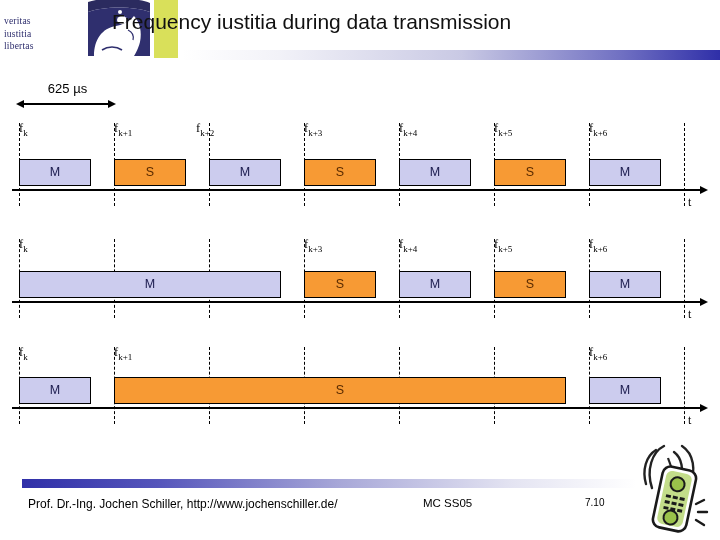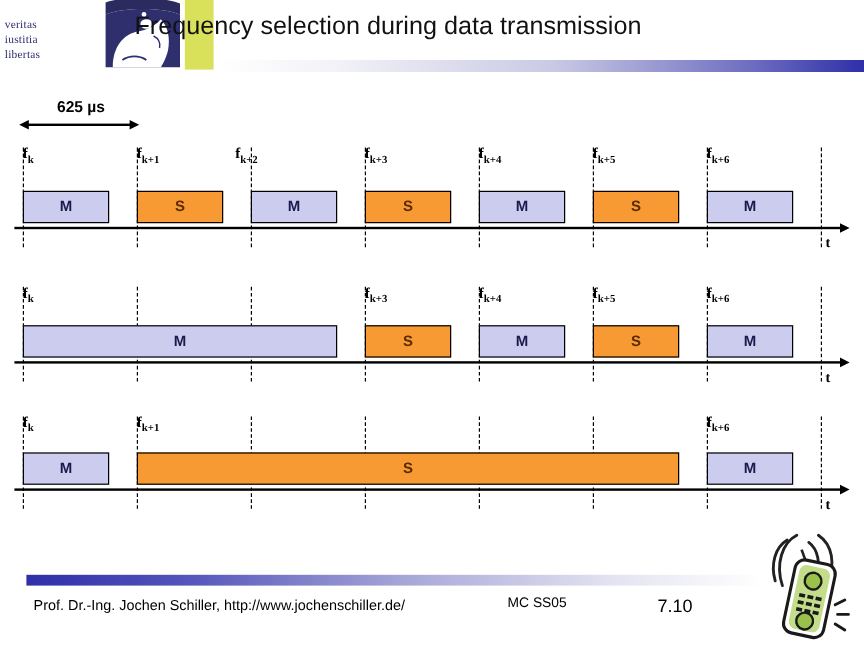--- a/index.html
+++ b/index.html
@@ -75,21 +75,21 @@
   #header-rule {
     position: absolute;
     left: 182px;
     top: 50px;
     width: 538px;
     height: 10px;
     background: linear-gradient(to right, #ffffff 0%, #f2f2f8 18%, #c9c9e4 52%, #6f6fc2 82%, #2f2fa8 100%);
   }
 
   
-  #diagram { position: absolute; left: 0; top: 0; width: 720px; height: 540px; font-weight: bold; }
+  #diagram { position: absolute; left: 0; top: 0; width: 720px; height: 540px; }
 
   .gridline {
     position: absolute;
     width: 0;
     border-left: 1px dashed #000000;
   }
   .axis-line {
     position: absolute;
     height: 0;
     border-top: 2px solid #000000;
@@ -184,23 +184,23 @@
   }
   #footer-course {
     position: absolute;
     left: 423px;
     top: 497px;
     font-size: 11.5px;
     white-space: nowrap;
   }
   #footer-page {
     position: absolute;
-    left: 548px;
+    left: 585px;
     top: 497px;
-    font-size: 15px;
+    font-size: 10px;
     white-space: nowrap;
   }
   #footer-phone {
     position: absolute;
     left: 612px;
     top: 436px;
     width: 104px;
     height: 102px;
   }
 </style>
@@ -226,21 +226,21 @@
       <circle cx="38" cy="12" r="2" fill="#ffffff"></circle>
       <path d="M20 50 C26 46 34 46 40 50" stroke="#2f2f6e" stroke-width="1.6" fill="none"></path>
       <path d="M46 30 C50 32 52 36 51 40" stroke="#2f2f6e" stroke-width="1.2" fill="none"></path>
     </svg>
   </div>
 
   <div id="logo-stripe"></div>
 
 </div>
 
-<div id="slide-title">Frequency selection during data transmission</div>
+<div id="slide-title">Frequency iustitia during data transmission</div>
 <div id="header-rule"></div>
 
 <div id="diagram">
 
   <div id="measure-text">625 µs</div>
   <div id="measure-line"></div>
   <div id="measure-arrow-l"></div>
   <div id="measure-arrow-r"></div>
 
   <div id="rows-host">

